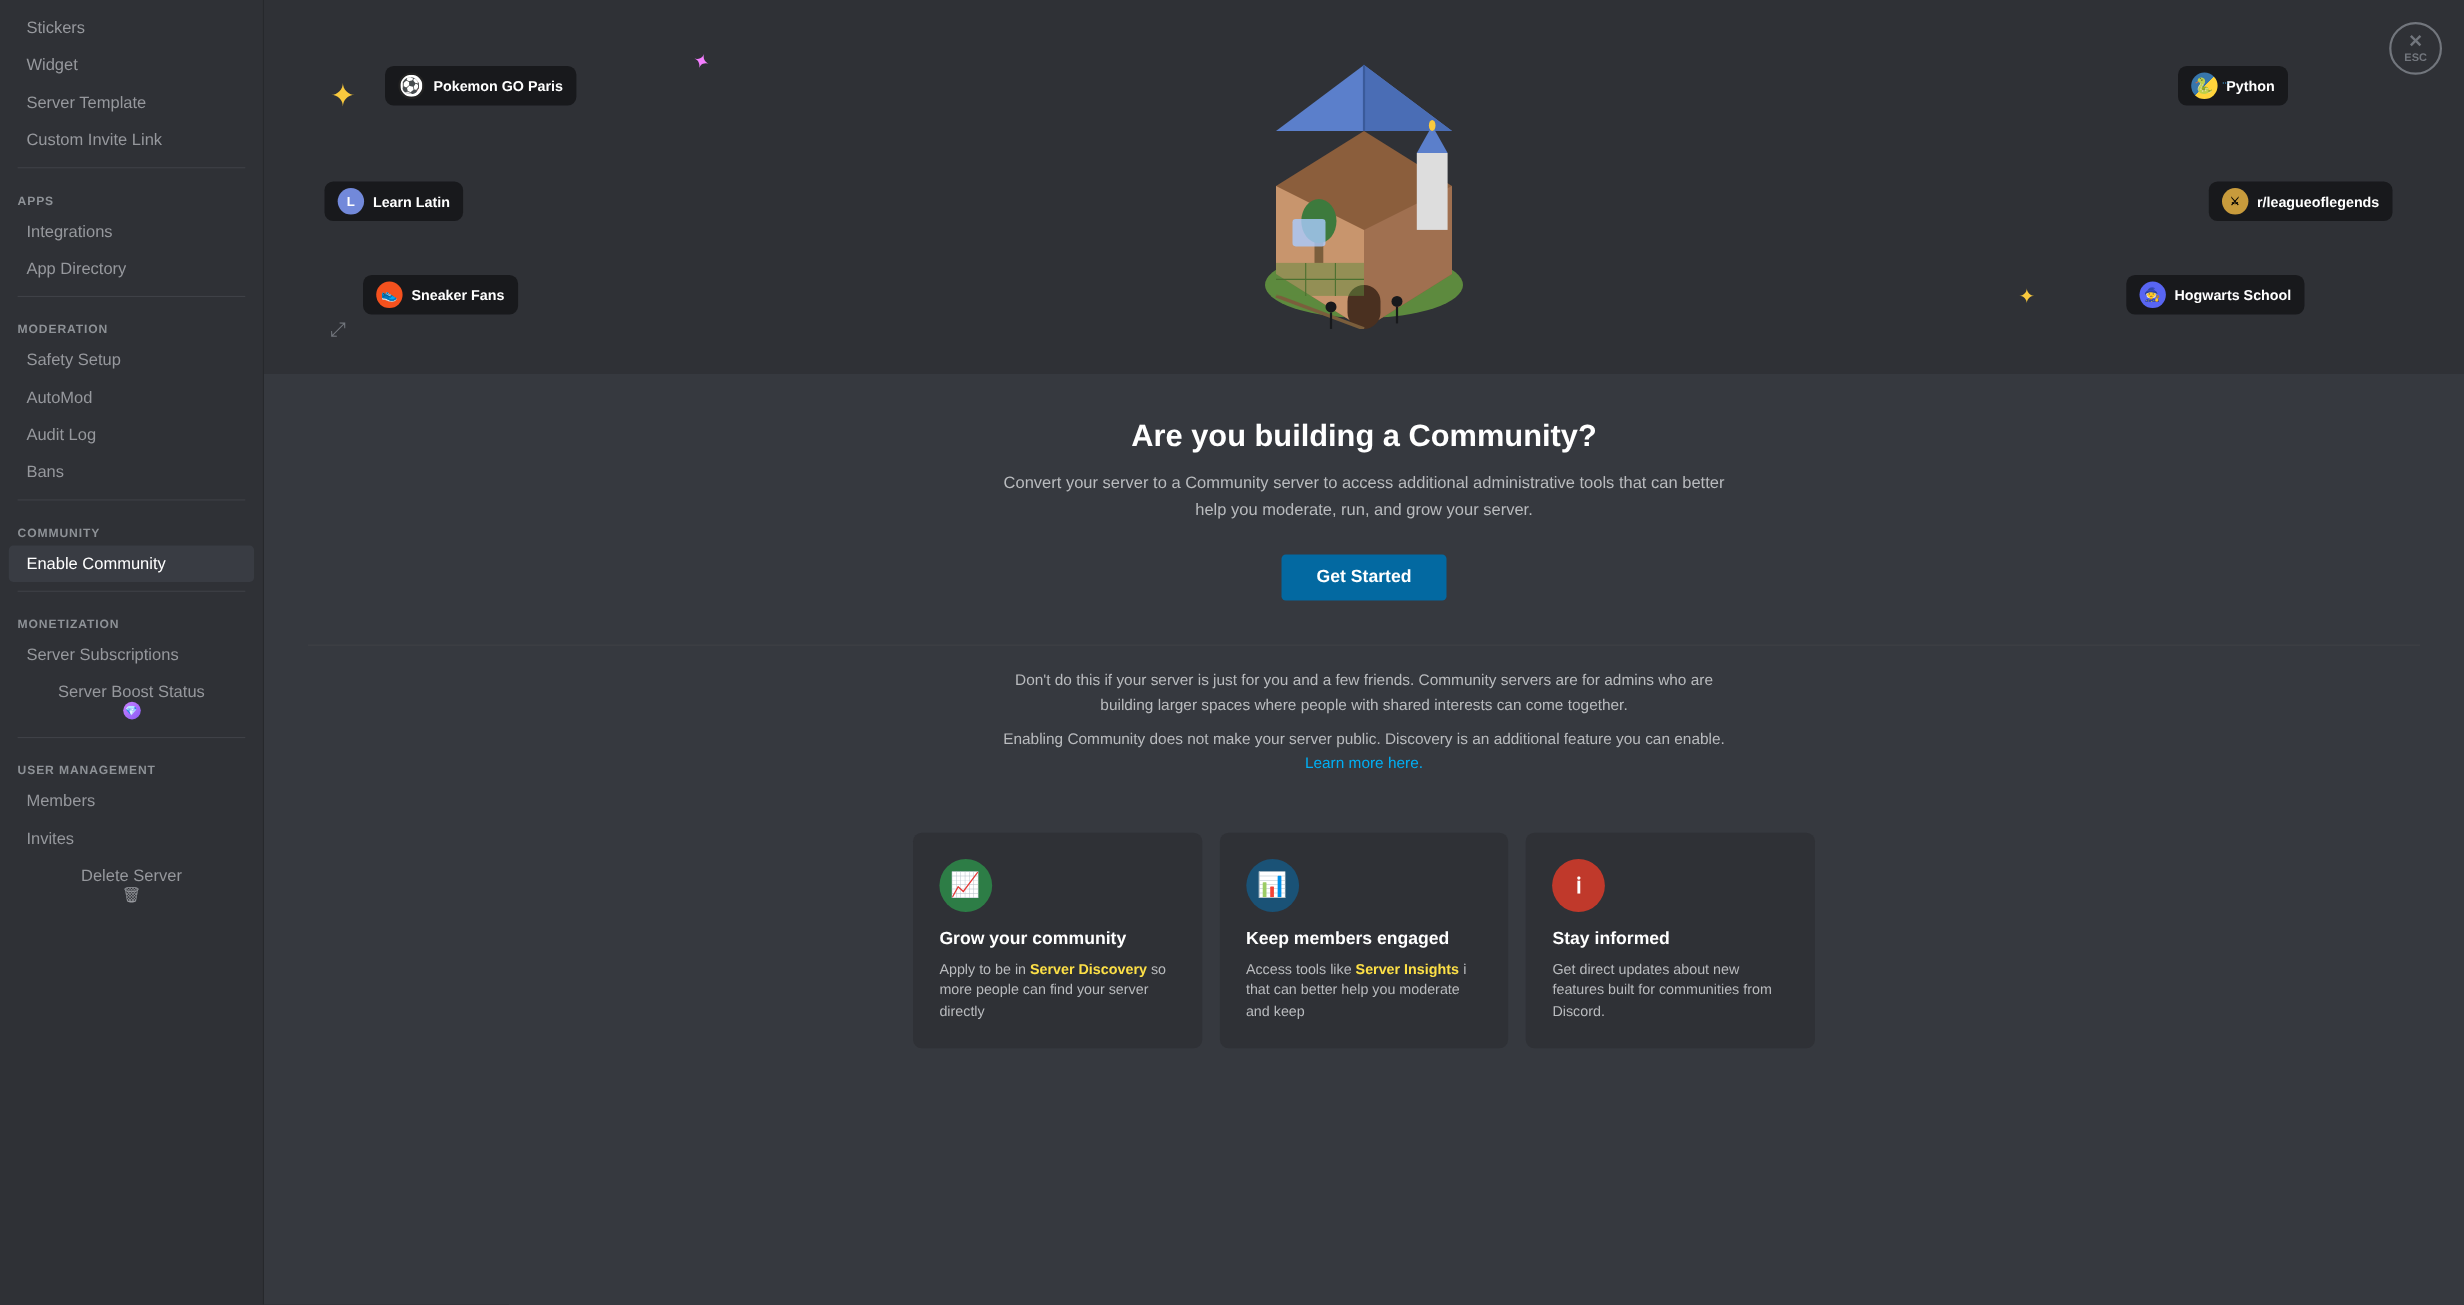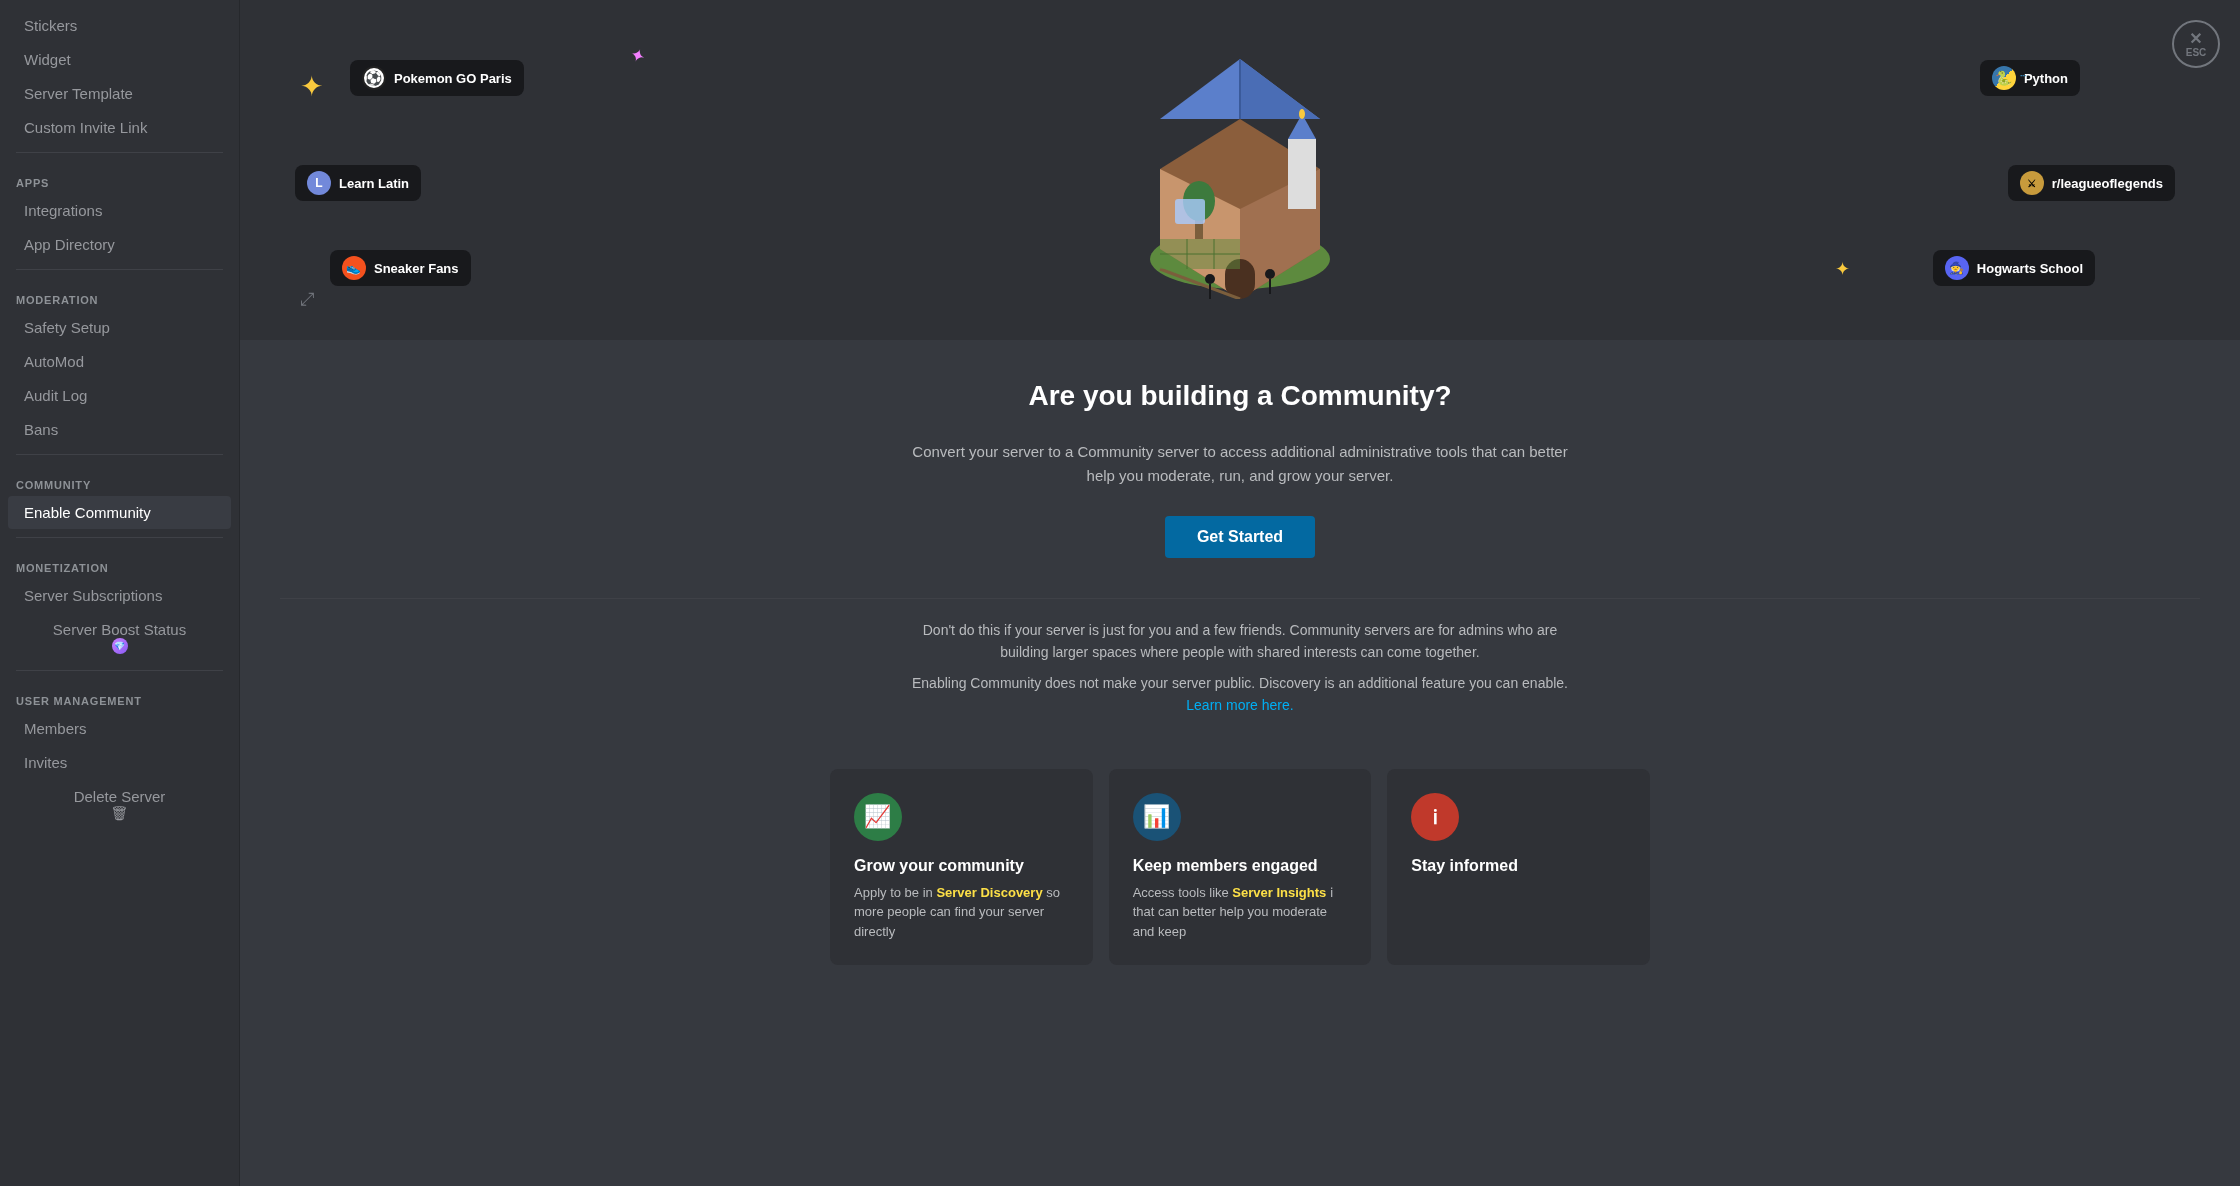--- a/index.html
+++ b/index.html
@@ -180,21 +180,21 @@
       padding: 40px 60px;
       max-width: 800px;
       margin: 0 auto;
       text-align: center;
     }
 
     .community-title {
       font-size: 28px;
       font-weight: 700;
       color: #fff;
-      margin-bottom: 28px;
+      margin-bottom: 16px;
     }
 
     .community-subtitle {
       font-size: 15px;
       color: #b9bbbe;
       line-height: 1.6;
       margin-bottom: 28px;
     }
 
     .get-started-btn {
@@ -500,16 +500,17 @@
       <div class="feature-icon icon-blue">📊</div>
       <div class="feature-title">Keep members engaged</div>
       <div class="feature-desc">
         Access tools like <strong>Server Insights</strong> ℹ that can better help you moderate and keep
       </div>
     </div>
 
     <div class="feature-card">
       <div class="feature-icon icon-orange" style="background:#c0392b; color:#fff; font-size:20px; display:flex; align-items:center; justify-content:center; font-weight:700;">ℹ</div>
       <div class="feature-title">Stay informed</div>
+      <div class="feature-desc">Get direct updates about new features built for communities from Discord.</div>
     </div>
   </div>
 
 </main>
 
 </body></html>

